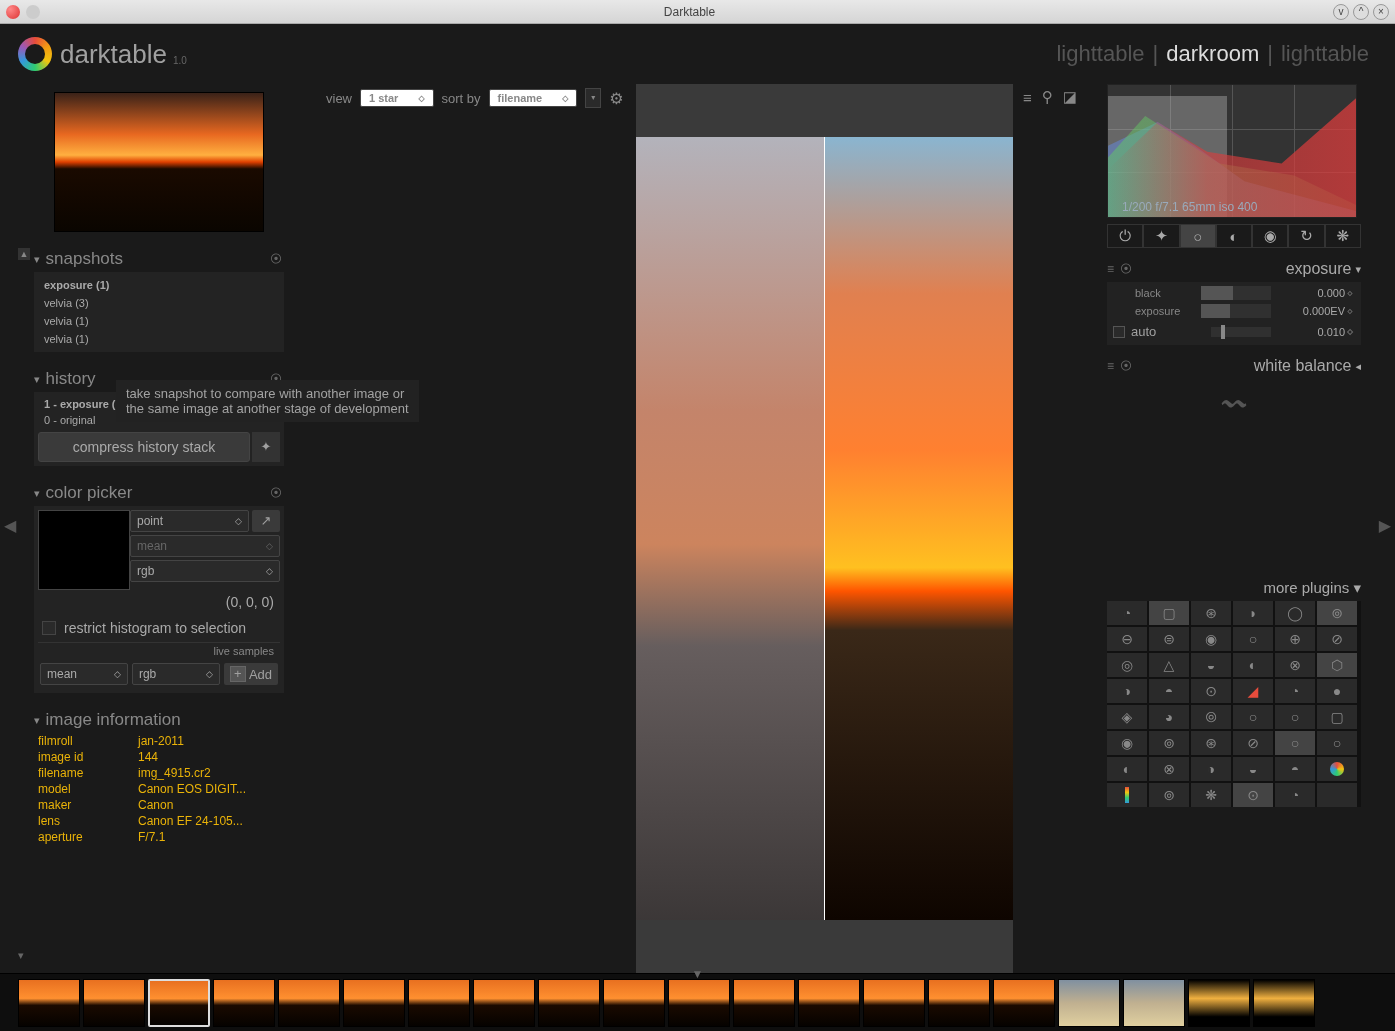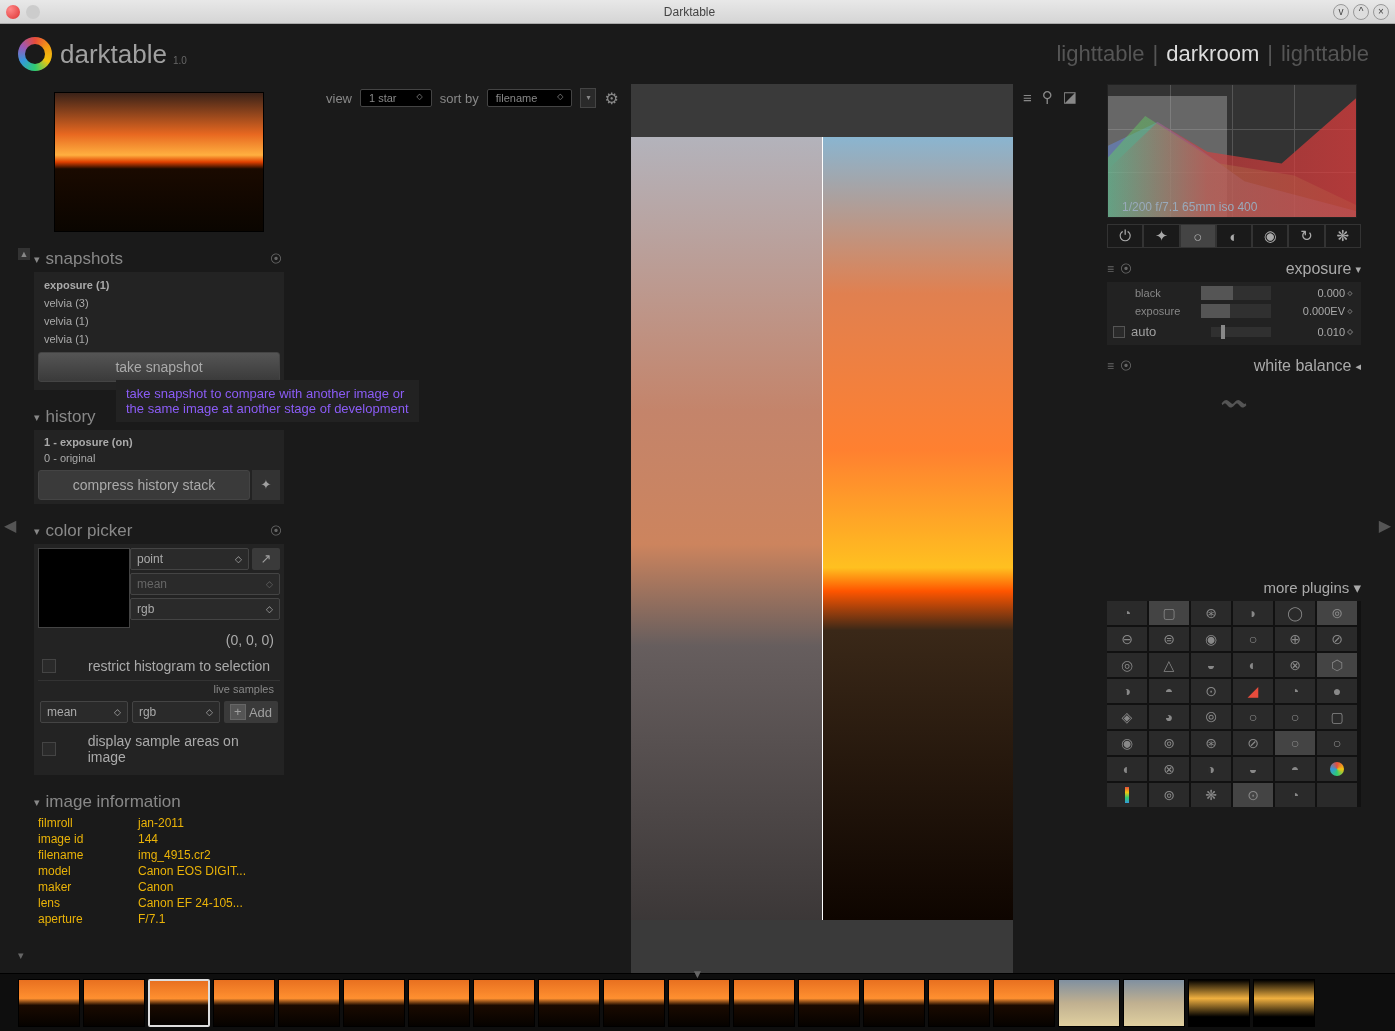--- a/index.html
+++ b/index.html
@@ -80,54 +80,54 @@
 .snap-item.bold { font-weight: bold; }
 .btn {
   display: block; text-align: center; background: #3a3a3a; color: #aaa;
   padding: 6px 0; font-size: 14px; cursor: pointer; border: 1px solid #444;
   border-radius: 3px;
 }
 .take-snap { margin: 4px 0; background: linear-gradient(#555, #3a3a3a); }
 
 .tooltip {
   position: absolute; left: 116px; top: 380px;
-  background: #222; color: #8b5cf6; font-size: 13px;
+  background: #222; color: #a3a3a3; font-size: 13px;
   padding: 6px 10px; z-index: 50; white-space: nowrap;
 }
 
 .history-item { font-size: 11px; padding: 2px 6px; color: #aaa; }
 .history-item.bold { font-weight: bold; }
 .compress-row { display: flex; margin-top: 4px; }
 .compress-row .btn { flex: 1; font-size: 14px; }
 .compress-row .side { width: 28px; background: #333; margin-left: 2px; text-align: center; line-height: 30px; cursor: pointer; }
 
 .picker-top { display: flex; gap: 0; }
 .picker-swatch { width: 92px; height: 80px; background: #000; border: 1px solid #444; }
 .picker-ctrls { flex: 1; display: flex; flex-direction: column; gap: 3px; }
 .sel { background: #2a2a2a; border: 1px solid #444; color: #aaa; font-size: 12px; padding: 3px 6px; display: flex; justify-content: space-between; align-items: center; cursor: pointer; border-radius: 2px; }
 .sel.dim { color: #666; }
 .sel .caret { font-size: 9px; }
 .picker-ctrls .row1 { display: flex; gap: 3px; }
 .picker-ctrls .row1 .sel { flex: 1; }
 .picker-ctrls .row1 .eyedrop { width: 28px; background: #3a3a3a; text-align: center; line-height: 22px; cursor: pointer; border-radius: 2px; }
 .rgb-val { text-align: right; padding: 4px 6px; font-size: 14px; color: #aaa; }
-.checkbox-row { display: flex; align-items: center; padding: 6px 4px; font-size: 14px; color: #aaa; gap: 24px; }
+.checkbox-row { display: flex; align-items: center; padding: 6px 4px; font-size: 14px; color: #aaa; }
 .checkbox-row .cb { width: 14px; height: 14px; background: #2a2a2a; border: 1px solid #444; margin-right: 8px; }
 .live-samples { text-align: right; font-size: 11px; color: #888; padding: 2px 6px; border-top: 1px solid #333; }
 .sample-row { display: flex; gap: 4px; padding: 4px 2px; }
 .sample-row .sel { flex: 1; }
 .sample-row .add-btn { display: flex; align-items: center; background: #3a3a3a; padding: 0 6px; border-radius: 2px; cursor: pointer; font-size: 13px; }
 .add-btn .plus { width: 16px; height: 16px; background: #555; border: 1px solid #666; margin-right: 3px; text-align: center; line-height: 14px; }
 
 .info-row { display: flex; font-size: 12px; color: #eab308; padding: 1px 4px; }
 .info-label { width: 100px; }
 .info-val { flex: 1; }
 
 .center-toolbar { height: 28px; display: flex; align-items: center; padding: 0 12px; gap: 8px; font-size: 13px; color: #888; }
-.tb-sel { background: #000000; border: 1px solid #444; padding: 2px 8px; display: flex; gap: 20px; font-size: 11px; cursor: pointer; border-radius: 2px; }
+.tb-sel { background: #ffffff; border: 1px solid #444; padding: 2px 8px; display: flex; align-items: center; gap: 20px; font-size: 11px; cursor: pointer; border-radius: 2px; font-weight: bold; }
 .tb-sel .caret { font-size: 8px; }
 .tb-extra { width: 16px; height: 20px; background: #2a2a2a; border: 1px solid #444; text-align: center; cursor: pointer; font-size: 8px; line-height: 18px; }
 .center-toolbar .gear { margin-left: auto; cursor: pointer; color: #888; font-size: 16px; }
 
 .image-view { flex: 1; background: #3a3a3a; display: flex; align-items: center; justify-content: center; position: relative; }
 .sunset-L {
   width: 50%; height: 88%;
   background: linear-gradient(to bottom,
     rgba(200,200,210,0.85) 0%,
     rgba(220,145,115,0.85) 35%,
@@ -262,21 +262,20 @@
         <div class="panel-header">
           <span class="arrow">▾</span>
           <span>snapshots</span>
           <span class="reset">⦿</span>
         </div>
         <div class="panel-body">
           <div class="snap-item bold">exposure (1)</div>
           <div class="snap-item">velvia (3)</div>
           <div class="snap-item">velvia (1)</div>
           <div class="snap-item">velvia (1)</div>
-          <div class="btn take-snap">take snapshot</div>
         </div>
       </div>
 
       <div class="panel-section">
         <div class="panel-header">
           <span class="arrow">▾</span>
           <span>history</span>
           <span class="reset">⦿</span>
         </div>
         <div class="panel-body">
@@ -328,24 +327,20 @@
                 <span class="caret">◇</span>
               </div>
             <div class="sel">
                 <span>rgb</span>
                 <span class="caret">◇</span>
               </div>
             <div class="add-btn">
                 <span class="plus">+</span>
                 <span>Add</span>
               </div>
-          </div>
-          <div class="checkbox-row">
-            <div class="cb"></div>
-            <span>display sample areas on image</span>
           </div>
         </div>
       </div>
 
       <div class="panel-section">
         <div class="panel-header">
           <span class="arrow">▾</span>
           <span>image information</span>
         </div>
         <div>

